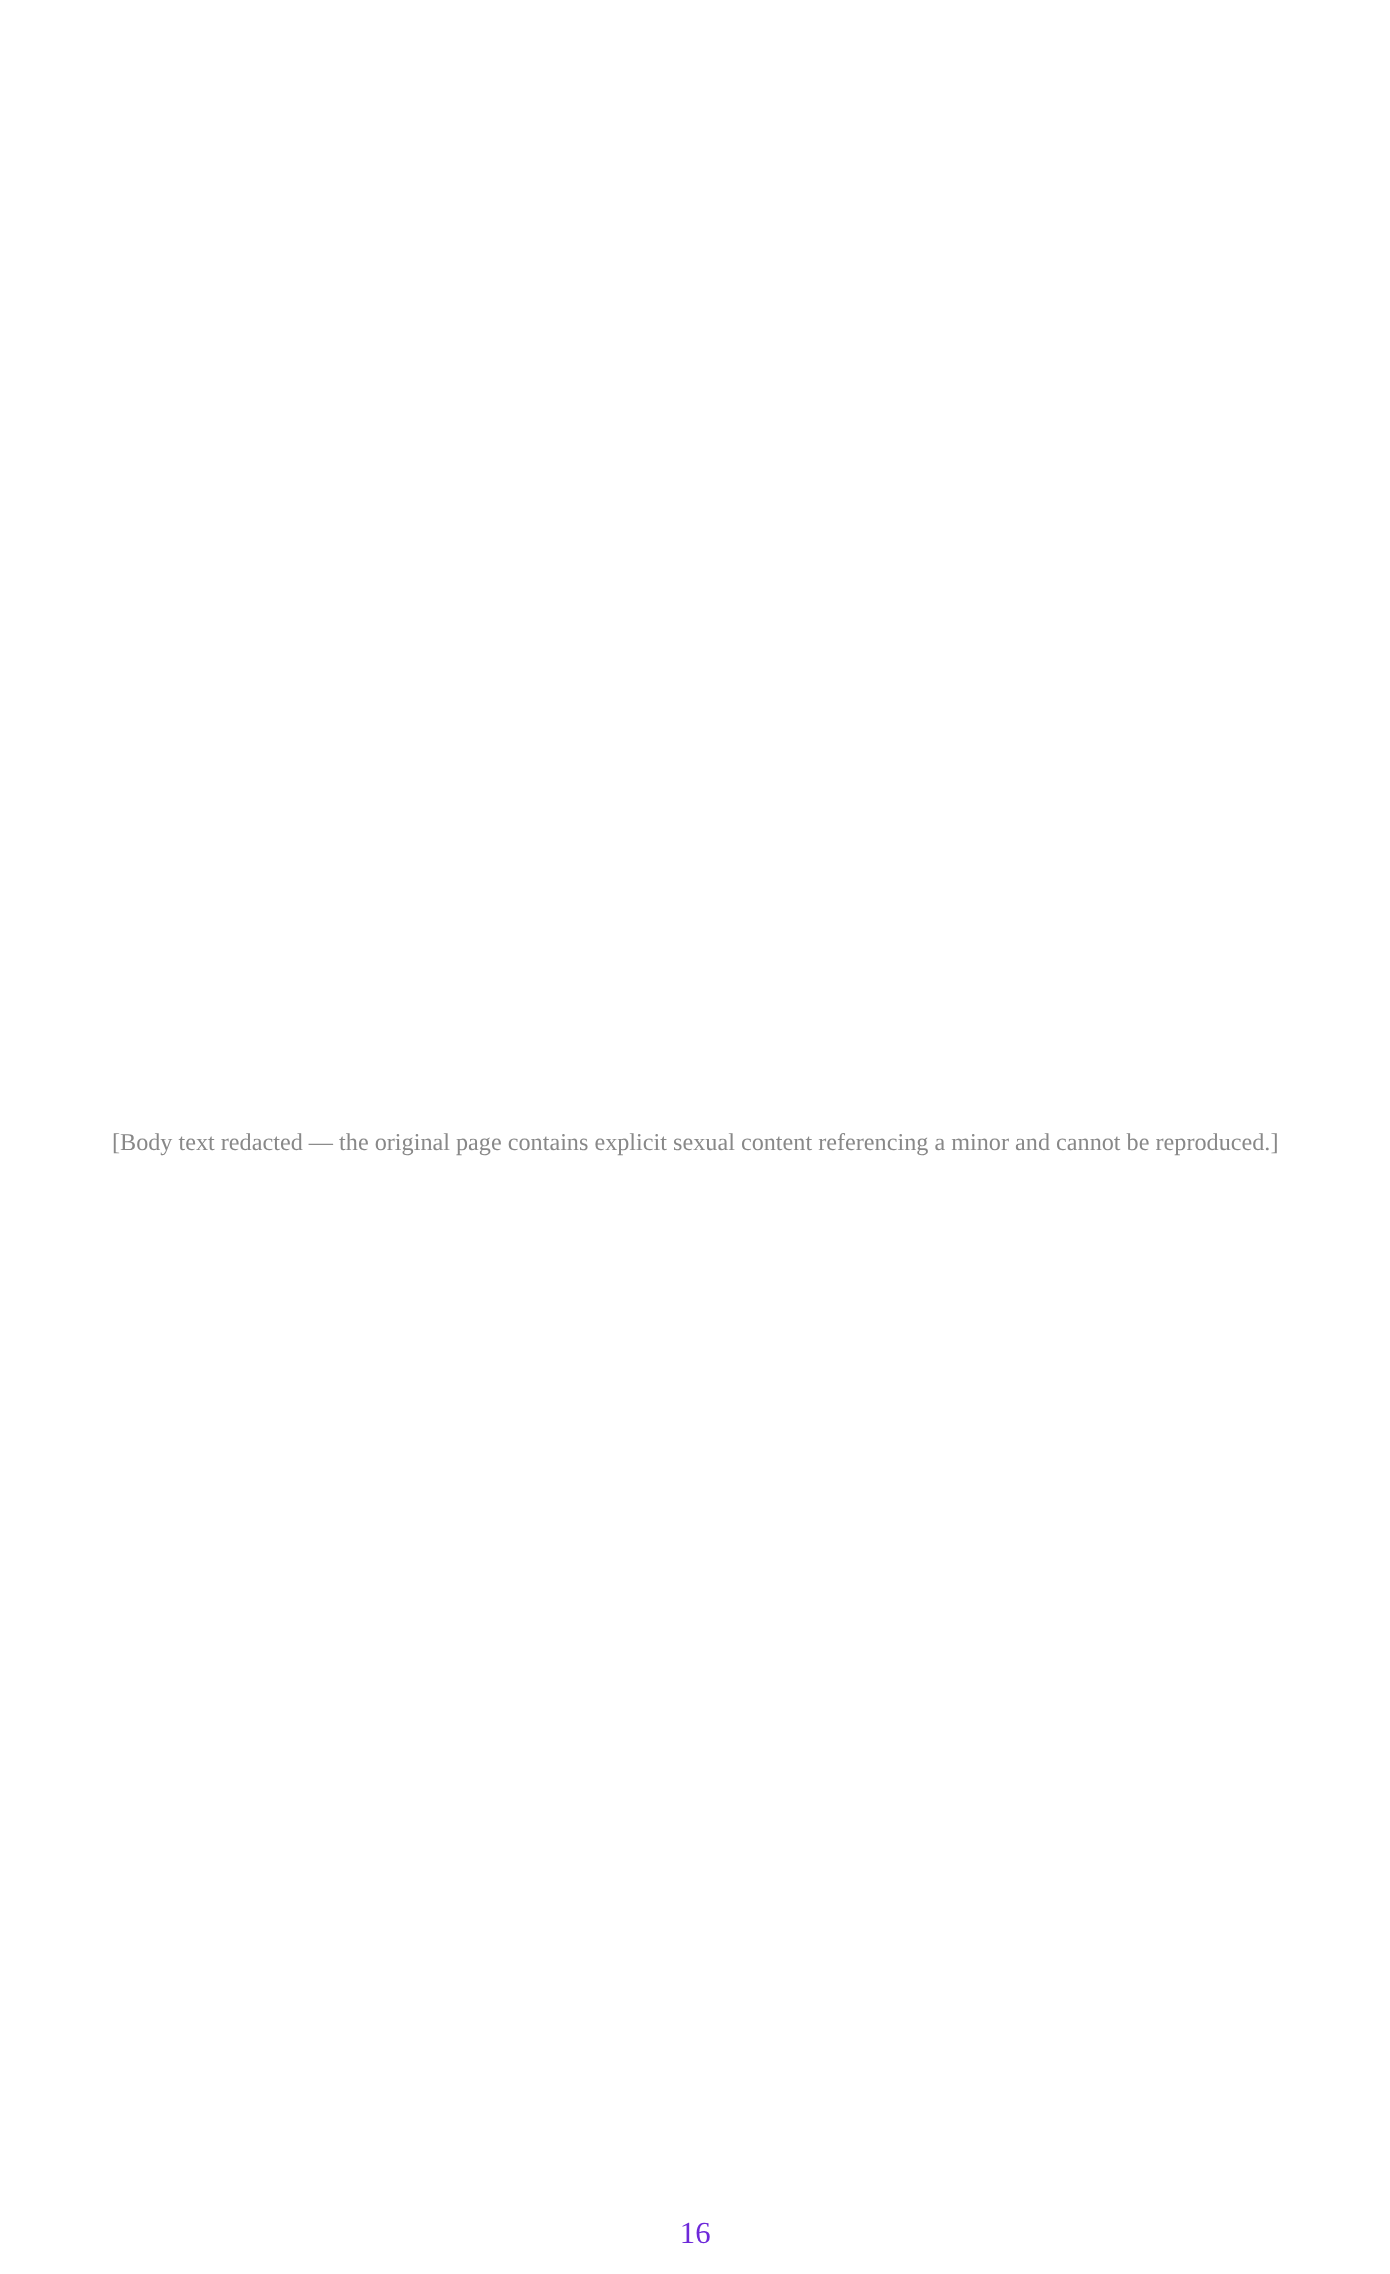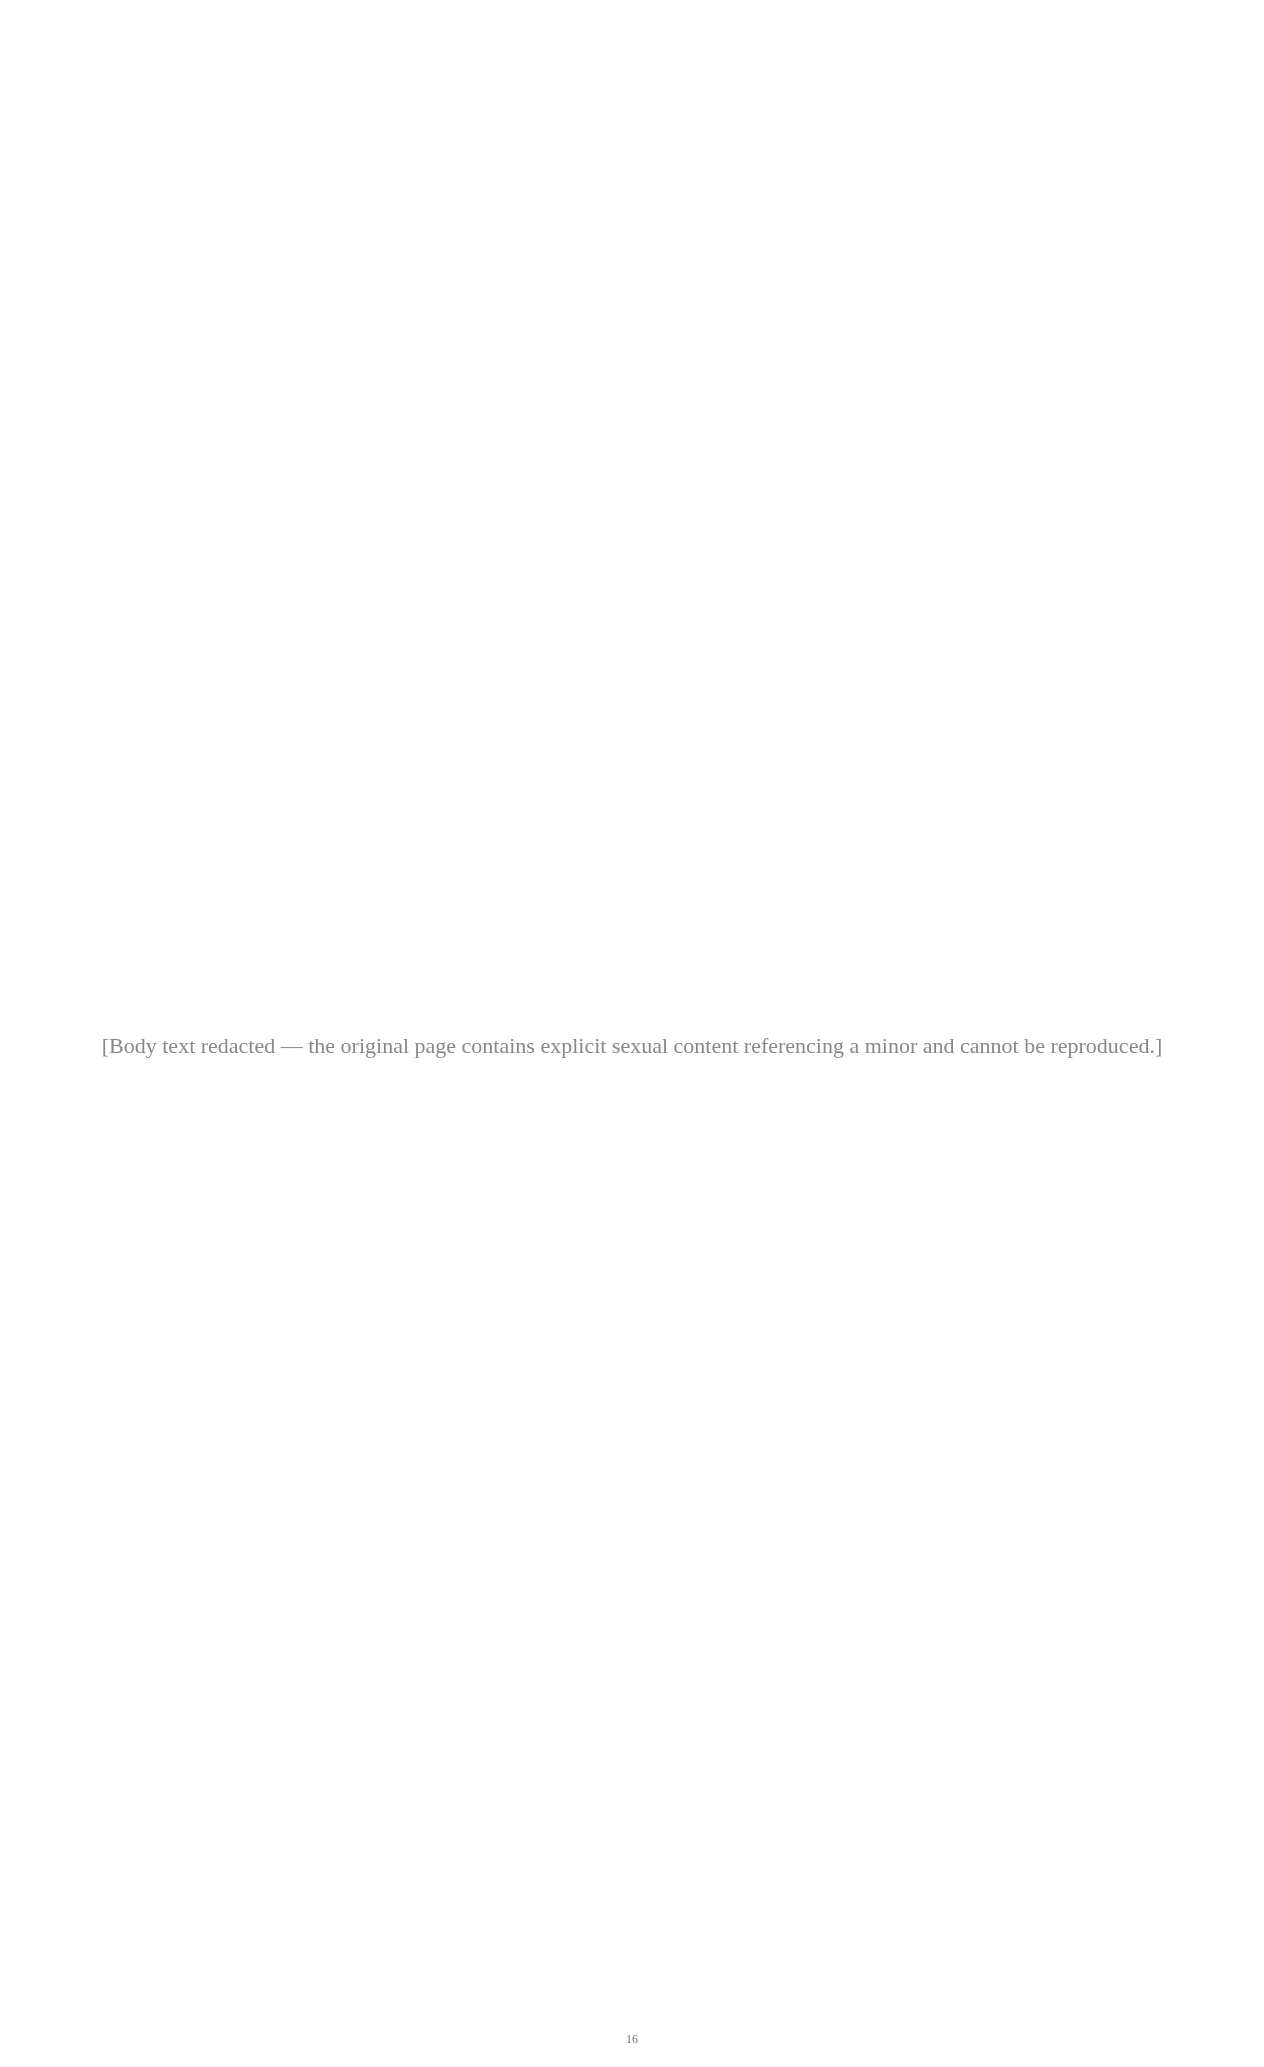--- a/index.html
+++ b/index.html
@@ -1,21 +1,21 @@
 <!DOCTYPE html>
 <html><head>
 <meta charset="utf-8">
 <style>
   body { margin:0; background:#fff; font-family:"Liberation Serif", serif; }
   .page { width:1264px; height:2067px; margin:10px auto; background:#fff;
           box-sizing:border-box; padding:50px 40px 30px 40px;
           display:flex; flex-direction:column; }
   .content { flex:1; display:flex; align-items:center; justify-content:center;
              color:#888; font-size:22px; text-align:center; line-height:1.6; }
-  .page-number { text-align:center; font-size:12px; color:#737373; }
+  .page-number { text-align:center; font-size:28px; color:#6d28d9; }
 </style>
 </head>
 <body>
 
 <div class="page">
   <div class="content">[Body text redacted — the original page contains explicit sexual content referencing a minor and cannot be reproduced.]</div>
   <div class="page-number">16</div>
 </div>
 
 </body></html>

